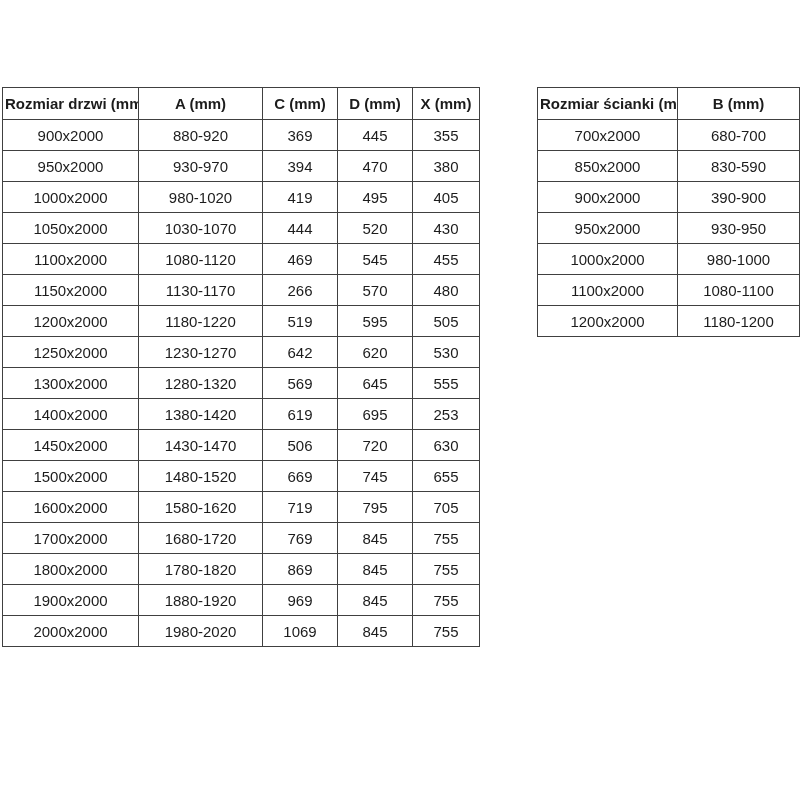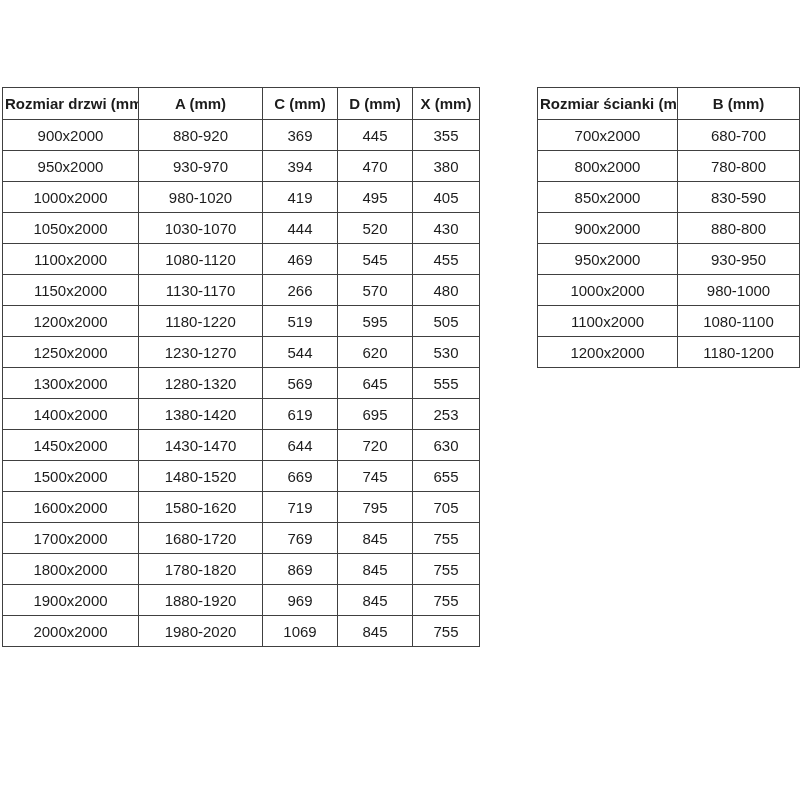--- a/index.html
+++ b/index.html
@@ -115,42 +115,42 @@
       <tr>
         <td>1200x2000</td>
         <td>1180-1220</td>
         <td>519</td>
         <td>595</td>
         <td>505</td>
       </tr>
       <tr>
         <td>1250x2000</td>
         <td>1230-1270</td>
-        <td>544</td>
+        <td>642</td>
         <td>620</td>
         <td>530</td>
       </tr>
       <tr>
         <td>1300x2000</td>
         <td>1280-1320</td>
         <td>569</td>
         <td>645</td>
         <td>555</td>
       </tr>
       <tr>
         <td>1400x2000</td>
         <td>1380-1420</td>
         <td>619</td>
         <td>695</td>
         <td>253</td>
       </tr>
       <tr>
         <td>1450x2000</td>
         <td>1430-1470</td>
-        <td>644</td>
+        <td>506</td>
         <td>720</td>
         <td>630</td>
       </tr>
       <tr>
         <td>1500x2000</td>
         <td>1480-1520</td>
         <td>669</td>
         <td>745</td>
         <td>655</td>
       </tr>
@@ -202,30 +202,26 @@
         <th>Rozmiar ścianki (mm)</th>
         <th>B (mm)</th>
       </tr>
   </thead>
   <tbody>
       <tr>
         <td>700x2000</td>
         <td>680-700</td>
       </tr>
       <tr>
-        <td>800x2000</td>
-        <td>780-800</td>
-      </tr>
-      <tr>
         <td>850x2000</td>
         <td>830-590</td>
       </tr>
       <tr>
         <td>900x2000</td>
-        <td>880-800</td>
+        <td>390-900</td>
       </tr>
       <tr>
         <td>950x2000</td>
         <td>930-950</td>
       </tr>
       <tr>
         <td>1000x2000</td>
         <td>980-1000</td>
       </tr>
       <tr>

